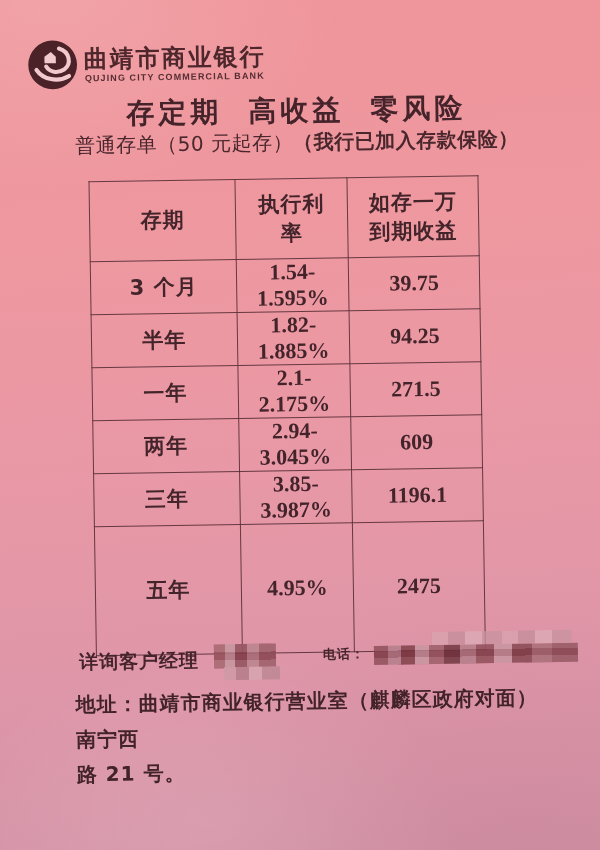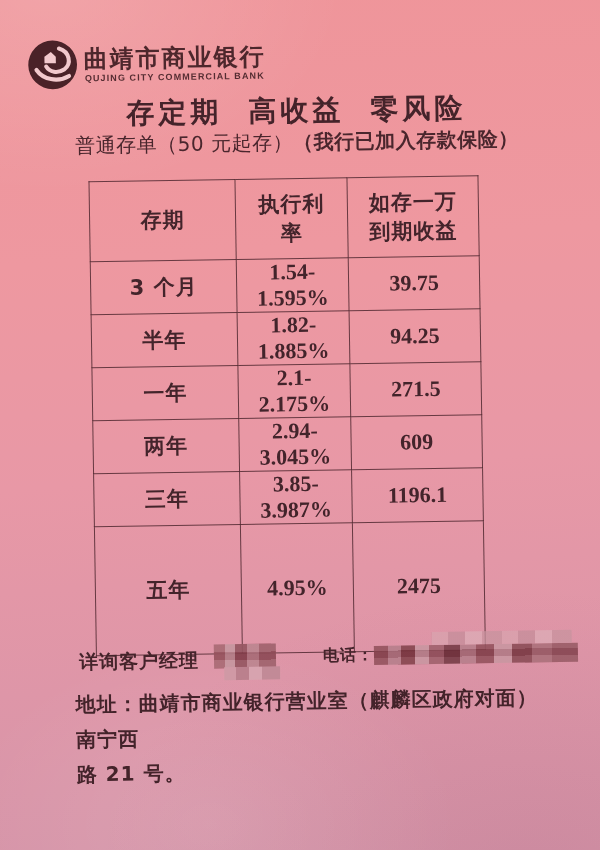--- a/index.html
+++ b/index.html
@@ -39,21 +39,21 @@
   table.rates td.num{font-family:"Liberation Serif","DejaVu Serif",serif;font-weight:700;font-size:22px;letter-spacing:0;}
   table.rates tbody tr:nth-child(1){height:51px;}
   table.rates tbody tr:nth-child(2){height:47px;}
   table.rates tbody tr:nth-child(3){height:42px;}
   table.rates tbody tr:nth-child(4){height:38px;}
   table.rates tbody tr:nth-child(5){height:48px;}
   table.rates tbody tr:nth-child(6){height:129px;}
 
   
   .contact-line{position:absolute;left:74px;top:646px;font-size:19px;font-weight:800;letter-spacing:1px;color:#45242b;}
-  .phone-label{position:absolute;left:318px;top:646px;font-size:16px;font-weight:800;letter-spacing:1px;color:#45242b;}
+  .phone-label{position:absolute;left:318px;top:646px;font-size:13px;font-weight:800;letter-spacing:1px;color:#45242b;}
   .address{position:absolute;left:70px;top:684px;width:480px;font-size:20px;font-weight:800;letter-spacing:1px;line-height:35px;color:#43232a;}
 
   
   .mosaic{position:absolute;image-rendering:pixelated;opacity:.92;}
   .mosaic-name{
     left:209px;top:643px;width:62px;height:24px;
     background:
       repeating-linear-gradient(0deg, rgba(255,255,255,.10) 0 8px, rgba(92,34,44,.14) 8px 16px),
       repeating-linear-gradient(90deg,#a05b66 0 11px,#c18b95 11px 21px,#8a4450 21px 33px,#b57884 33px 45px,#96525e 45px 62px);
   }

